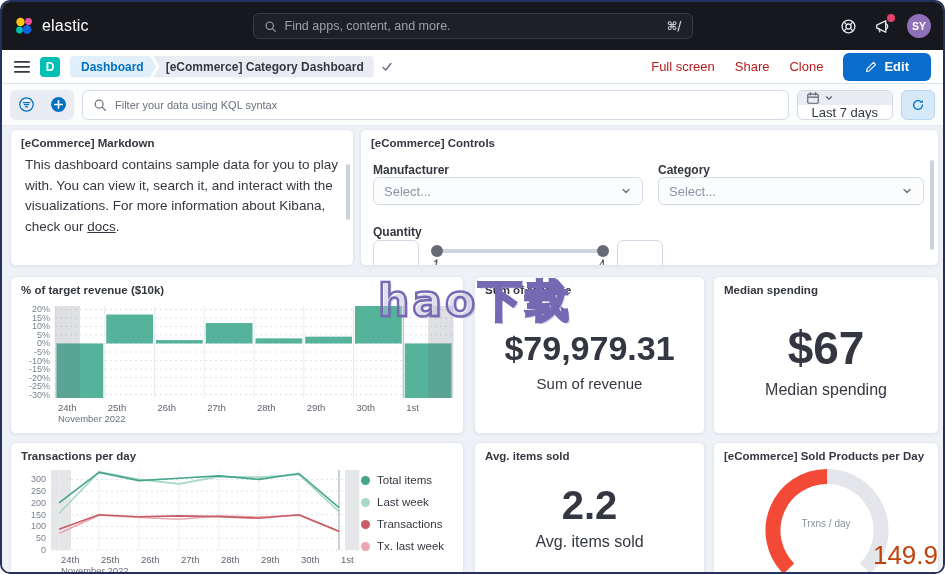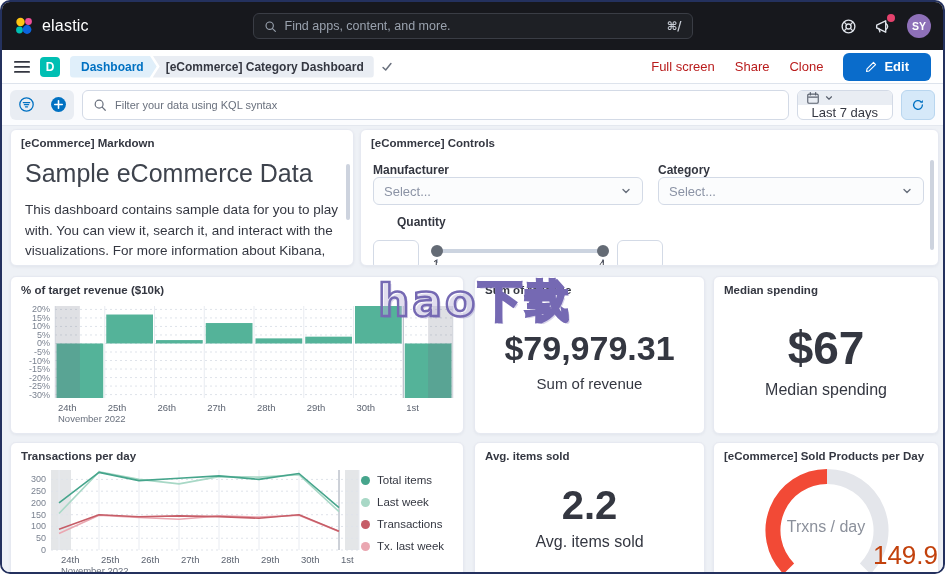--- a/index.html
+++ b/index.html
@@ -83,21 +83,21 @@
   .metric-label{ font-size:15px; color:#343741;}
 
   
   .line-wrap{ display:flex; align-items:flex-start;}
   .legend{ padding-top:10px; display:flex; flex-direction:column; gap:10px;}
   .legend-item{ display:flex; align-items:center; gap:7px; font-size:11.5px; color:#343741; cursor:pointer;}
   .legend-dot{ width:9px; height:9px; border-radius:50%; flex:0 0 auto;}
 
   
   .gauge-wrap{ position:relative; height:114px;}
-  .gauge-label{ position:absolute; left:0; right:0; top:54px; text-align:center; font-size:16px; color:#8b909b;}
+  .gauge-label{ position:absolute; left:0; right:0; top:54px; text-align:center; font-size:10px; color:#8b909b;}
   .gauge-value{ position:absolute; left:12px; right:0; top:76px; text-align:right; font-size:26px; color:#c2410c;}
 
   .watermark{ position:absolute; left:376px; top:146px; z-index:40; font-family:"DejaVu Sans",sans-serif;
       font-size:44px; font-weight:800; letter-spacing:3px; color:rgba(255,255,255,.22);
       -webkit-text-stroke:2.5px #7569b3; text-shadow:2px 2px 0 rgba(117,105,179,.28); pointer-events:none;}
 
   svg{ display:block; }
   text{ font-family:"Liberation Sans", sans-serif; }
 </style>
 </head>
@@ -223,21 +223,20 @@
         <path d="M13.6 2.2v3.2h-3.2z" fill="#0071c2"></path>
       </svg>
     </button>
   </div>
 
   <main class="dash">
 
     <section class="panel" style="left:8px; top:3px; width:344px; height:137px;">
       <div class="panel-title">[eCommerce] Markdown</div>
       <div class="md-body">
-        <h1 class="md-h1">Sample eCommerce Data</h1>
         <p class="md-p"><span>This dashboard contains sample data for you to play with. You can view it, search it, and interact with the visualizations. For more information about Kibana, check our </span><a class="md-link">docs</a><span>.</span></p>
       </div>
       <div class="scroll-thumb" style="right:3px; top:34px; height:56px;"></div>
     </section>
 
     <section class="panel" style="left:358px; top:3px; width:579px; height:137px;">
       <div class="panel-title">[eCommerce] Controls</div>
       <div class="ctl-label" style="left:12px; top:33px;">Manufacturer</div>
       <div class="ctl-select" style="left:12px; top:47px; width:270px;">
         <span class="ph">Select...</span>
@@ -245,21 +244,21 @@
           <path d="M3 4.5l3 3 3-3" fill="none" stroke="#69707d" stroke-width="1.4" stroke-linecap="round" stroke-linejoin="round"></path>
         </svg>
       </div>
       <div class="ctl-label" style="left:297px; top:33px;">Category</div>
       <div class="ctl-select" style="left:297px; top:47px; width:266px;">
         <span class="ph">Select...</span>
         <svg width="12" height="12" viewBox="0 0 12 12">
           <path d="M3 4.5l3 3 3-3" fill="none" stroke="#69707d" stroke-width="1.4" stroke-linecap="round" stroke-linejoin="round"></path>
         </svg>
       </div>
-      <div class="ctl-label" style="left:12px; top:85px;margin-left:24px;">Quantity</div>
+      <div class="ctl-label" style="left:12px; top:95px;">Quantity</div>
       <div class="ctl-box" style="left:12px; top:110px;"></div>
       <div class="slider-track" style="left:74px; top:119px; width:170px;"></div>
       <div class="slider-handle" style="left:70px; top:115px;"></div>
       <div class="slider-handle" style="left:236px; top:115px;"></div>
       <div class="slider-tick" style="left:75px; top:129px;"></div>
       <div class="slider-tick" style="left:241px; top:129px;"></div>
       <div class="slider-val" style="left:72px; top:128px;">1</div>
       <div class="slider-val" style="left:238px; top:128px;">4</div>
       <div class="ctl-box" style="left:256px; top:110px;"></div>
       <div class="scroll-thumb" style="right:4px; top:30px; height:90px;"></div>

